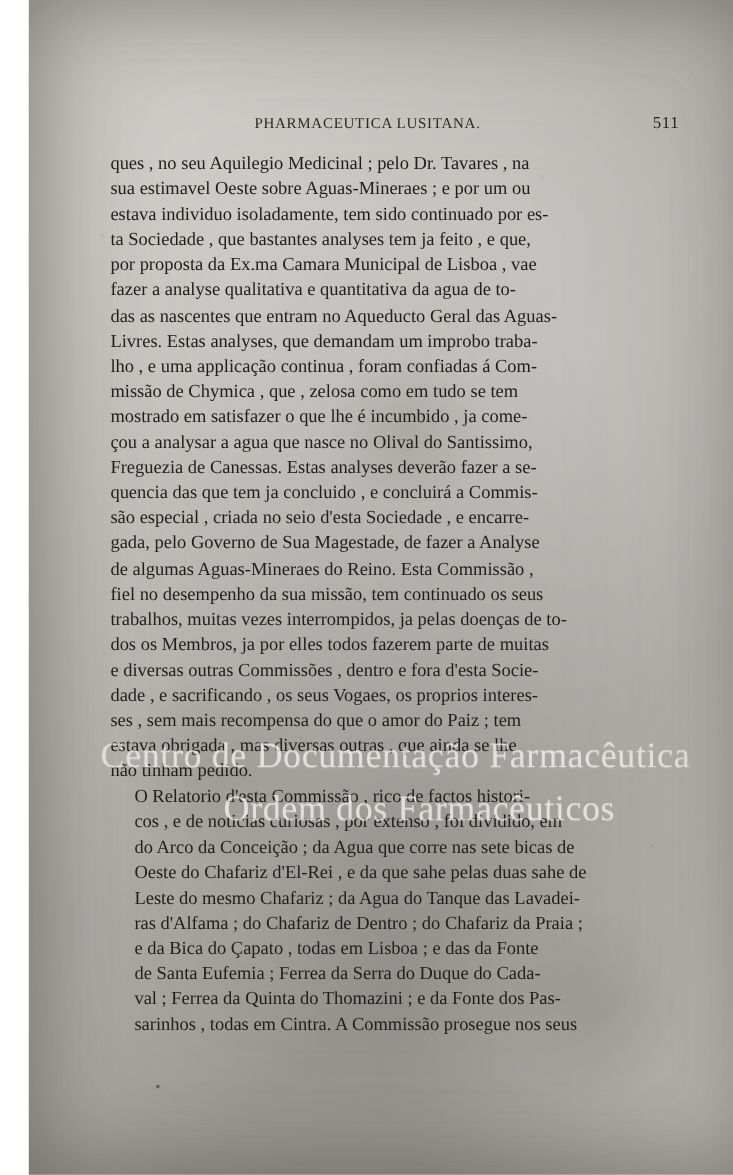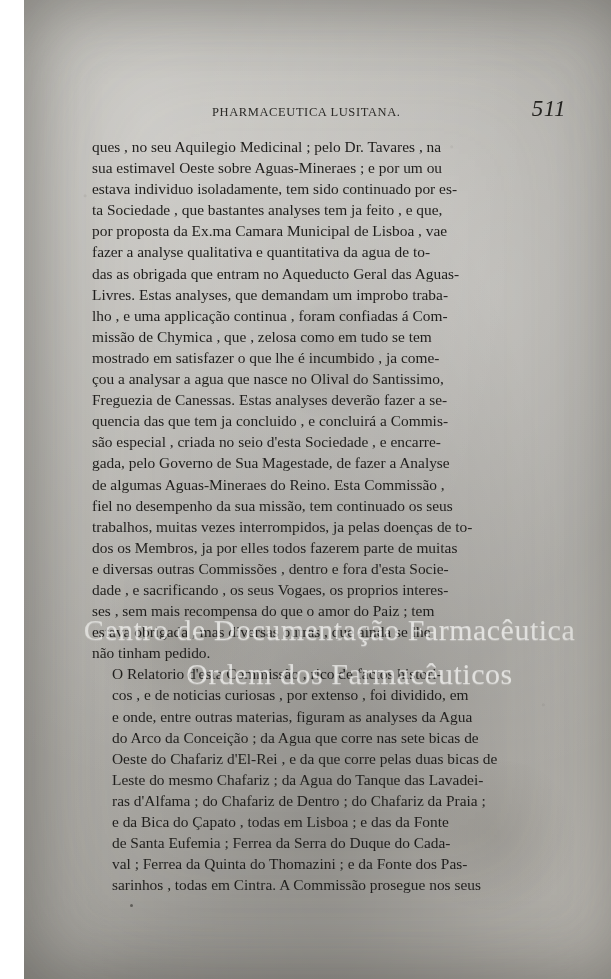--- a/index.html
+++ b/index.html
@@ -61,25 +61,24 @@
     margin-bottom: 14px;
   }
   .running-head {
     font-variant: small-caps;
     font-size: 12.5px;
     letter-spacing: .6px;
     color: #2b2a27;
     font-family: "Liberation Serif", serif;
   }
   .folio {
-    font-size: 23px;
+    font-size: 14px;
     color: #23221f;
     font-family: "Liberation Serif", serif;
     letter-spacing: .5px;
-    font-style: italic;
   }
   .body-text {
     font-size: 15.4px;
     line-height: 21.1px;
     color: #1f1e1c;
     text-align: justify;
     text-justify: inter-word;
     font-family: "Liberation Serif", serif;
   }
   .body-text p {
@@ -143,21 +142,21 @@
 
     <div class="body-text">
 
       <p>
         <span class="line">ques , no seu Aquilegio Medicinal ; pelo Dr. Tavares , na</span>
         <span class="line">sua estimavel Oeste sobre Aguas-Mineraes ; e por um ou</span>
         <span class="line">estava individuo isoladamente, tem sido continuado por es-</span>
         <span class="line">ta Sociedade , que bastantes analyses tem ja feito , e que,</span>
         <span class="line">por proposta da Ex.ma Camara Municipal de Lisboa , vae</span>
         <span class="line">fazer a analyse qualitativa e quantitativa da agua de to-</span>
-        <span class="line">das as obrigada que entram no Aqueducto Geral das Aguas-</span>
+        <span class="line">das as nascentes que entram no Aqueducto Geral das Aguas-</span>
         <span class="line">Livres. Estas analyses, que demandam um improbo traba-</span>
         <span class="line">lho , e uma applicação continua , foram confiadas á Com-</span>
         <span class="line">missão de Chymica , que , zelosa como em tudo se tem</span>
         <span class="line">mostrado em satisfazer o que lhe é incumbido , ja come-</span>
         <span class="line">çou a analysar a agua que nasce no Olival do Santissimo,</span>
         <span class="line">Freguezia de Canessas. Estas analyses deverão fazer a se-</span>
         <span class="line">quencia das que tem ja concluido , e concluirá a Commis-</span>
         <span class="line">são especial , criada no seio d'esta Sociedade , e encarre-</span>
         <span class="line">gada, pelo Governo de Sua Magestade, de fazer a Analyse</span>
         <span class="line">de algumas Aguas-Mineraes do Reino. Esta Commissão ,</span>
@@ -167,23 +166,22 @@
         <span class="line">e diversas outras Commissões , dentro e fora d'esta Socie-</span>
         <span class="line">dade , e sacrificando , os seus Vogaes, os proprios interes-</span>
         <span class="line">ses , sem mais recompensa do que o amor do Paiz ; tem</span>
         <span class="line">estava obrigada , mas diversas outras , que ainda se lhe</span>
         <span class="line">não tinham pedido.</span>
       </p>
 
       <p class="indent">
         <span class="line">O Relatorio d'esta Commissão , rico de factos histori-</span>
         <span class="line">cos , e de noticias curiosas , por extenso , foi dividido, em</span>
-        <span class="line">e onde, entre outras materias, figuram as analyses da Agua</span>
         <span class="line">do Arco da Conceição ; da Agua que corre nas sete bicas de</span>
-        <span class="line">Oeste do Chafariz d'El-Rei , e da que corre pelas duas bicas de</span>
+        <span class="line">Oeste do Chafariz d'El-Rei , e da que sahe pelas duas sahe de</span>
         <span class="line">Leste do mesmo Chafariz ; da Agua do Tanque das Lavadei-</span>
         <span class="line">ras d'Alfama ; do Chafariz de Dentro ; do Chafariz da Praia ;</span>
         <span class="line">e da Bica do Çapato , todas em Lisboa ; e das da Fonte</span>
         <span class="line">de Santa Eufemia ; Ferrea da Serra do Duque do Cada-</span>
         <span class="line">val ; Ferrea da Quinta do Thomazini ; e da Fonte dos Pas-</span>
         <span class="line">sarinhos , todas em Cintra. A Commissão prosegue nos seus</span>
         <span class="line"></span>
       </p>
 
     </div>

